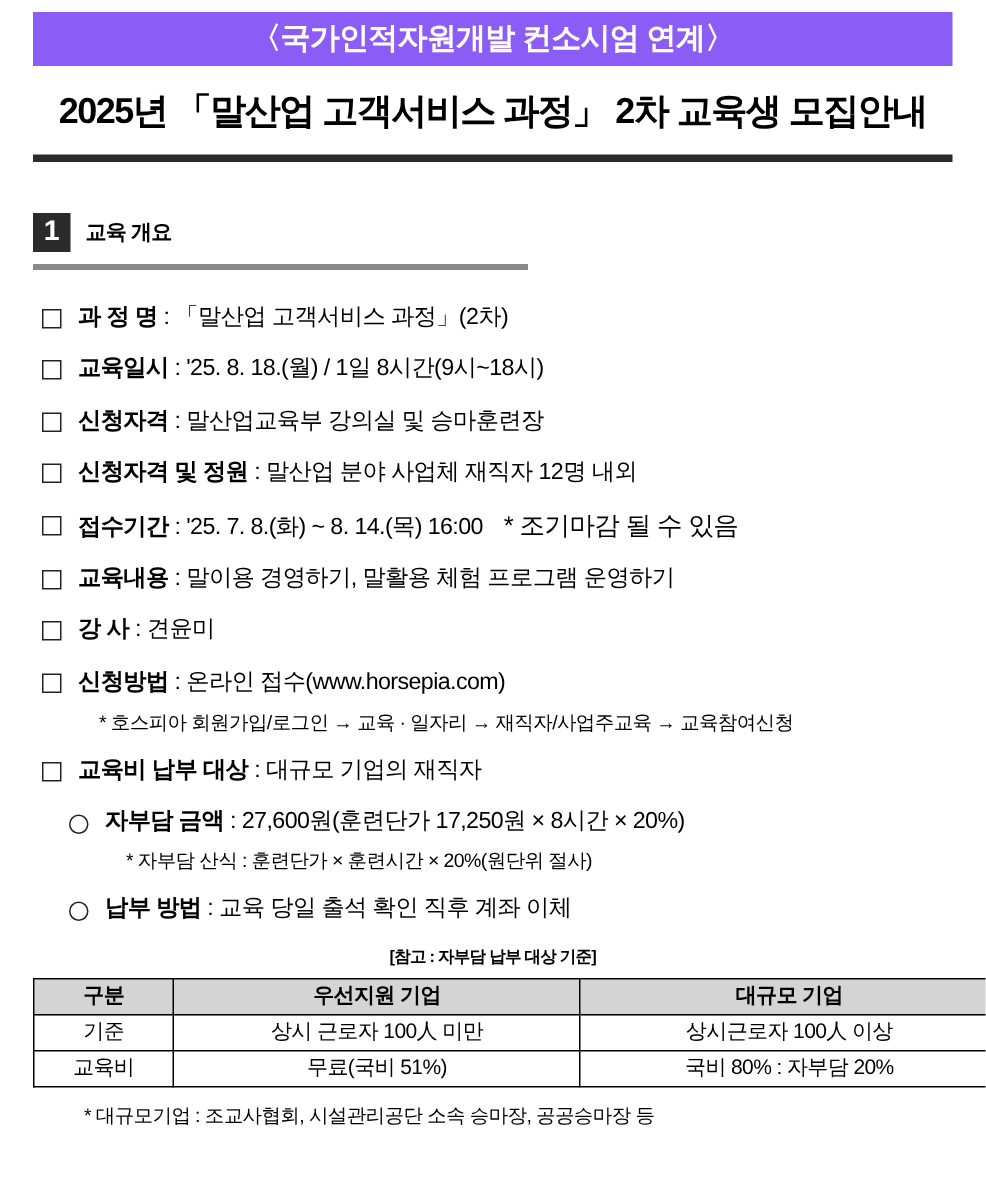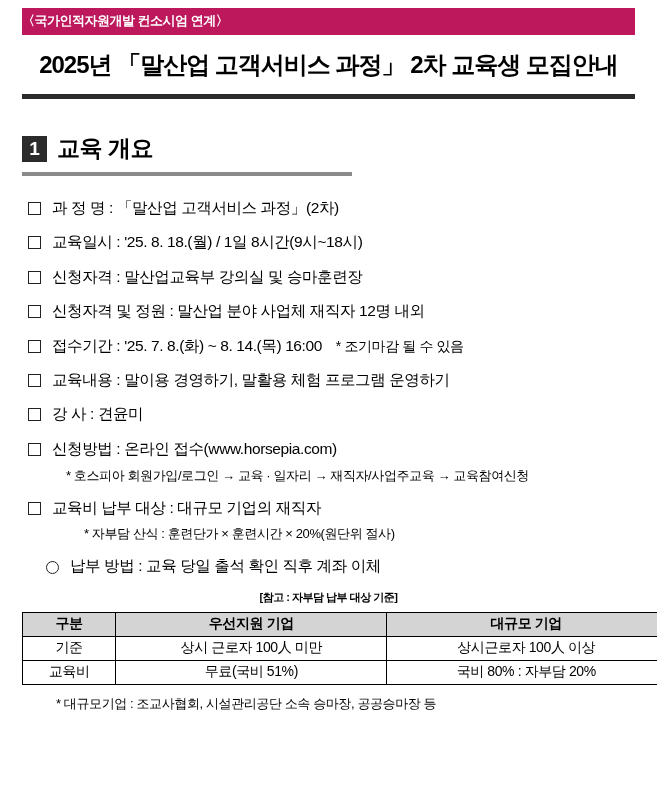--- a/index.html
+++ b/index.html
@@ -19,23 +19,24 @@
     width: 657px;
     height: 786px;
     box-sizing: border-box;
     padding: 0 22px;
     position: relative;
   }
 
   
   .banner {
     margin-top: 8px;
-    background: #be185d;
+    text-align: center;
+    background: #8b5cf6;
     color: #ffffff;
-    font-size: 13px;
+    font-size: 20px;
     font-weight: bold;
     letter-spacing: -0.5px;
     padding: 4px 0 5px 0;
   }
   .title-block {
     margin-top: 14px;
     text-align: center;
   }
   .main-title {
     font-size: 24px;
@@ -60,21 +61,21 @@
     color: #ffffff;
     font-size: 19px;
     font-weight: bold;
     width: 25px;
     height: 26px;
     line-height: 26px;
     text-align: center;
     margin-right: 10px;
   }
   .section-title {
-    font-size: 23px;
+    font-size: 14px;
     font-weight: bold;
     letter-spacing: -0.5px;
   }
   .section-rule {
     height: 4px;
     background: #8a8a8a;
     margin-top: 8px;
     width: 330px;
   }
 
@@ -101,24 +102,24 @@
     height: 11px;
     border: 1.6px solid #222;
     border-radius: 50%;
     margin: 5px 11px 0 24px;
     flex: 0 0 auto;
   }
   .row-text {
     line-height: 1.25;
   }
   .label {
-    font-weight: normal;
+    font-weight: bold;
   }
   .inline-note {
-    font-size: 14px;
+    font-size: 17px;
     margin-left: 10px;
   }
   .sub-note {
     font-size: 13px;
     margin-left: 44px;
     margin-top: -6px;
     margin-bottom: 13px;
     letter-spacing: -0.4px;
   }
 
@@ -255,20 +256,28 @@
 
     <div class="row">
       <div class="box"></div>
       <div class="row-text">
         <span class="label">교육비 납부 대상</span>
         <span>:</span>
         <span>대규모 기업의 재직자</span>
       </div>
     </div>
 
+    <div class="row">
+      <div class="circ"></div>
+      <div class="row-text">
+        <span class="label">자부담 금액</span>
+        <span>:</span>
+        <span>27,600원(훈련단가 17,250원 × 8시간 × 20%)</span>
+      </div>
+    </div>
 
     <div class="sub-note" style="margin-left:62px;margin-top:-8px;">* 자부담 산식 : 훈련단가 × 훈련시간 × 20%(원단위 절사)</div>
 
     <div class="row">
       <div class="circ"></div>
       <div class="row-text">
         <span class="label">납부 방법</span>
         <span>:</span>
         <span>교육 당일 출석 확인 직후 계좌 이체</span>
       </div>

